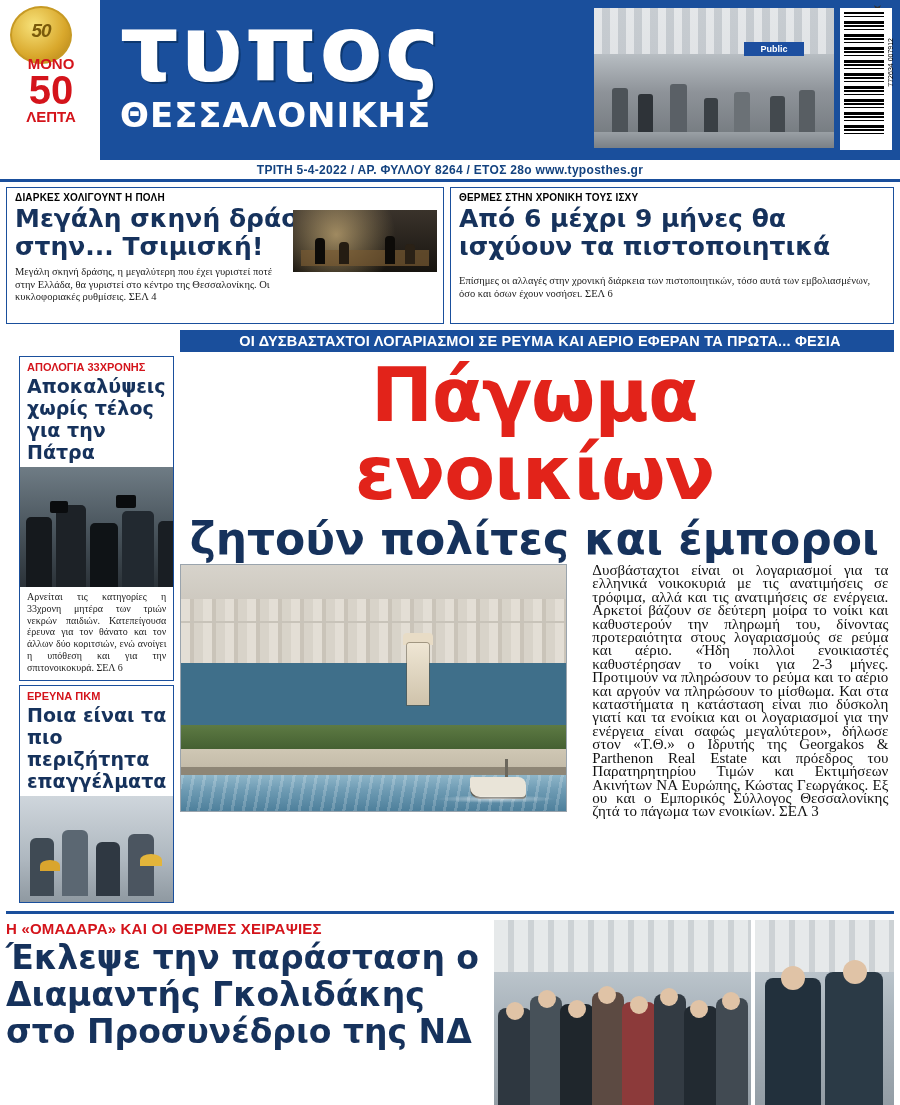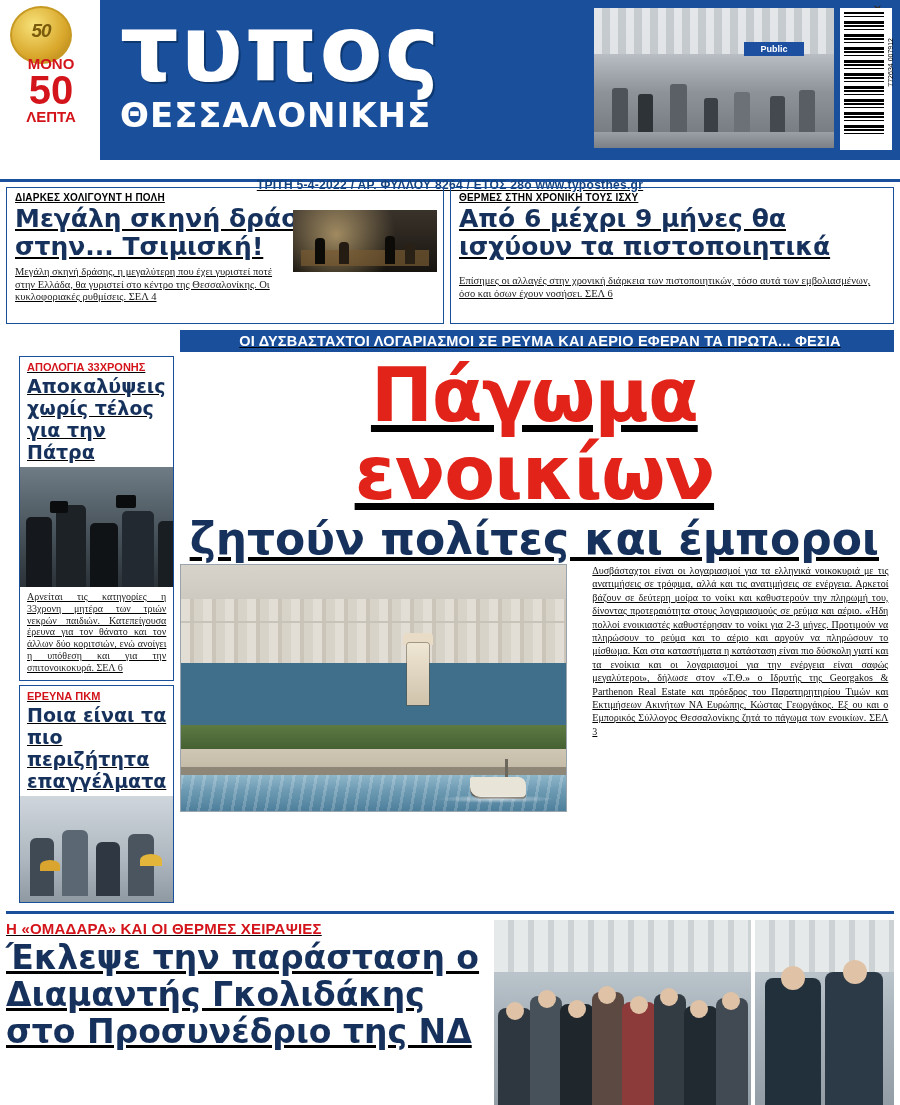--- a/index.html
+++ b/index.html
@@ -3,21 +3,21 @@
 <meta charset="utf-8">
 <style>
   * { box-sizing: border-box; }
   html, body { margin:0; padding:0; }
   body {
     width: 900px; height: 1105px;
     font-family: "Liberation Sans", sans-serif;
     background: #ffffff;
     overflow: hidden;
   }
-  .page { position: relative; width:900px; height:916px;text-decoration:underline; }
+  .page { position: relative; width:900px; height:916px; }
 
   
   .masthead {
     position:relative;
     height:160px;
     background: linear-gradient(180deg,#1a4f9c 0%,#1a4f9c 100%);
     border-bottom:0;
   }
   .mh-white-left {
     position:absolute; left:0; top:0; width:100px; height:160px;
@@ -107,21 +107,21 @@
   }
   .arrow-mark {
     position:absolute; right:18px; top:2px; font-size:11px; color:#333;
     transform:rotate(90deg);
   }
 
   
   .dateline {
     height:22px; background:#ffffff; border-bottom:3px solid #1a4f9c;
     text-align:center; color:#13427f; font-size:12px; font-weight:bold;
-    padding-top:18px; letter-spacing:.3px;
+    padding-top:3px; letter-spacing:.3px;
   }
 
   
   .teaser-row {
     display:flex; gap:6px; padding:5px 6px 0 6px; height:142px;
   }
   .teaser {
     border:1px solid #1a4f9c; position:relative; overflow:hidden;
   }
   .teaser.left { width:438px; }
@@ -290,21 +290,21 @@
     position:absolute; right:58px; bottom:34px; width:3px; height:18px; background:#6b675c;
   }
   .wake {
     position:absolute; right:10px; bottom:8px; width:120px; height:8px;
     background:radial-gradient(ellipse at center, rgba(255,255,255,.6), rgba(255,255,255,0) 70%);
   }
 
   .story-text {
     width:306px;
     font-family:"Liberation Serif", serif;
-    font-size:10px; line-height:13.4px; text-align:justify; color:#111;margin-left:17px;
+    font-size:15px; line-height:13.4px; text-align:justify; color:#111;margin-left:17px;
   }
 
   
   .bottom-rule { border-top:3px solid #1a4f9c; margin:8px 6px 0 6px; }
   .bottom { display:flex; padding:6px 6px 0 6px; }
   .bottom-left { width:482px; }
   .bottom-right { width:406px; padding-left:6px; display:flex; gap:4px; }
   .b-kicker {
     color:#d4141b; font-weight:bold; font-size:15px; letter-spacing:.2px; padding-bottom:2px;
   }

